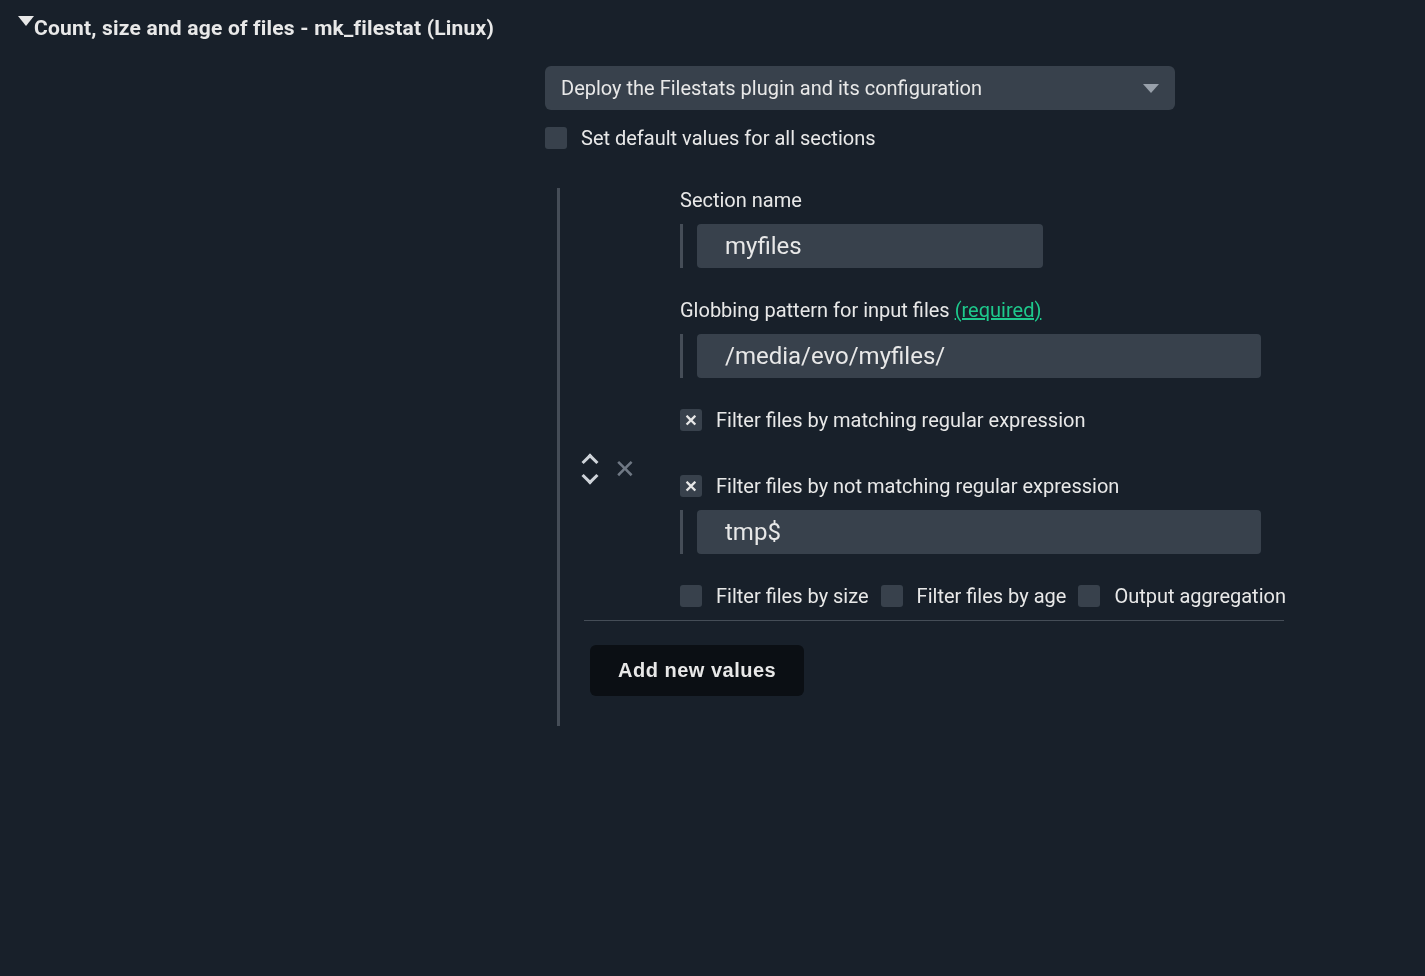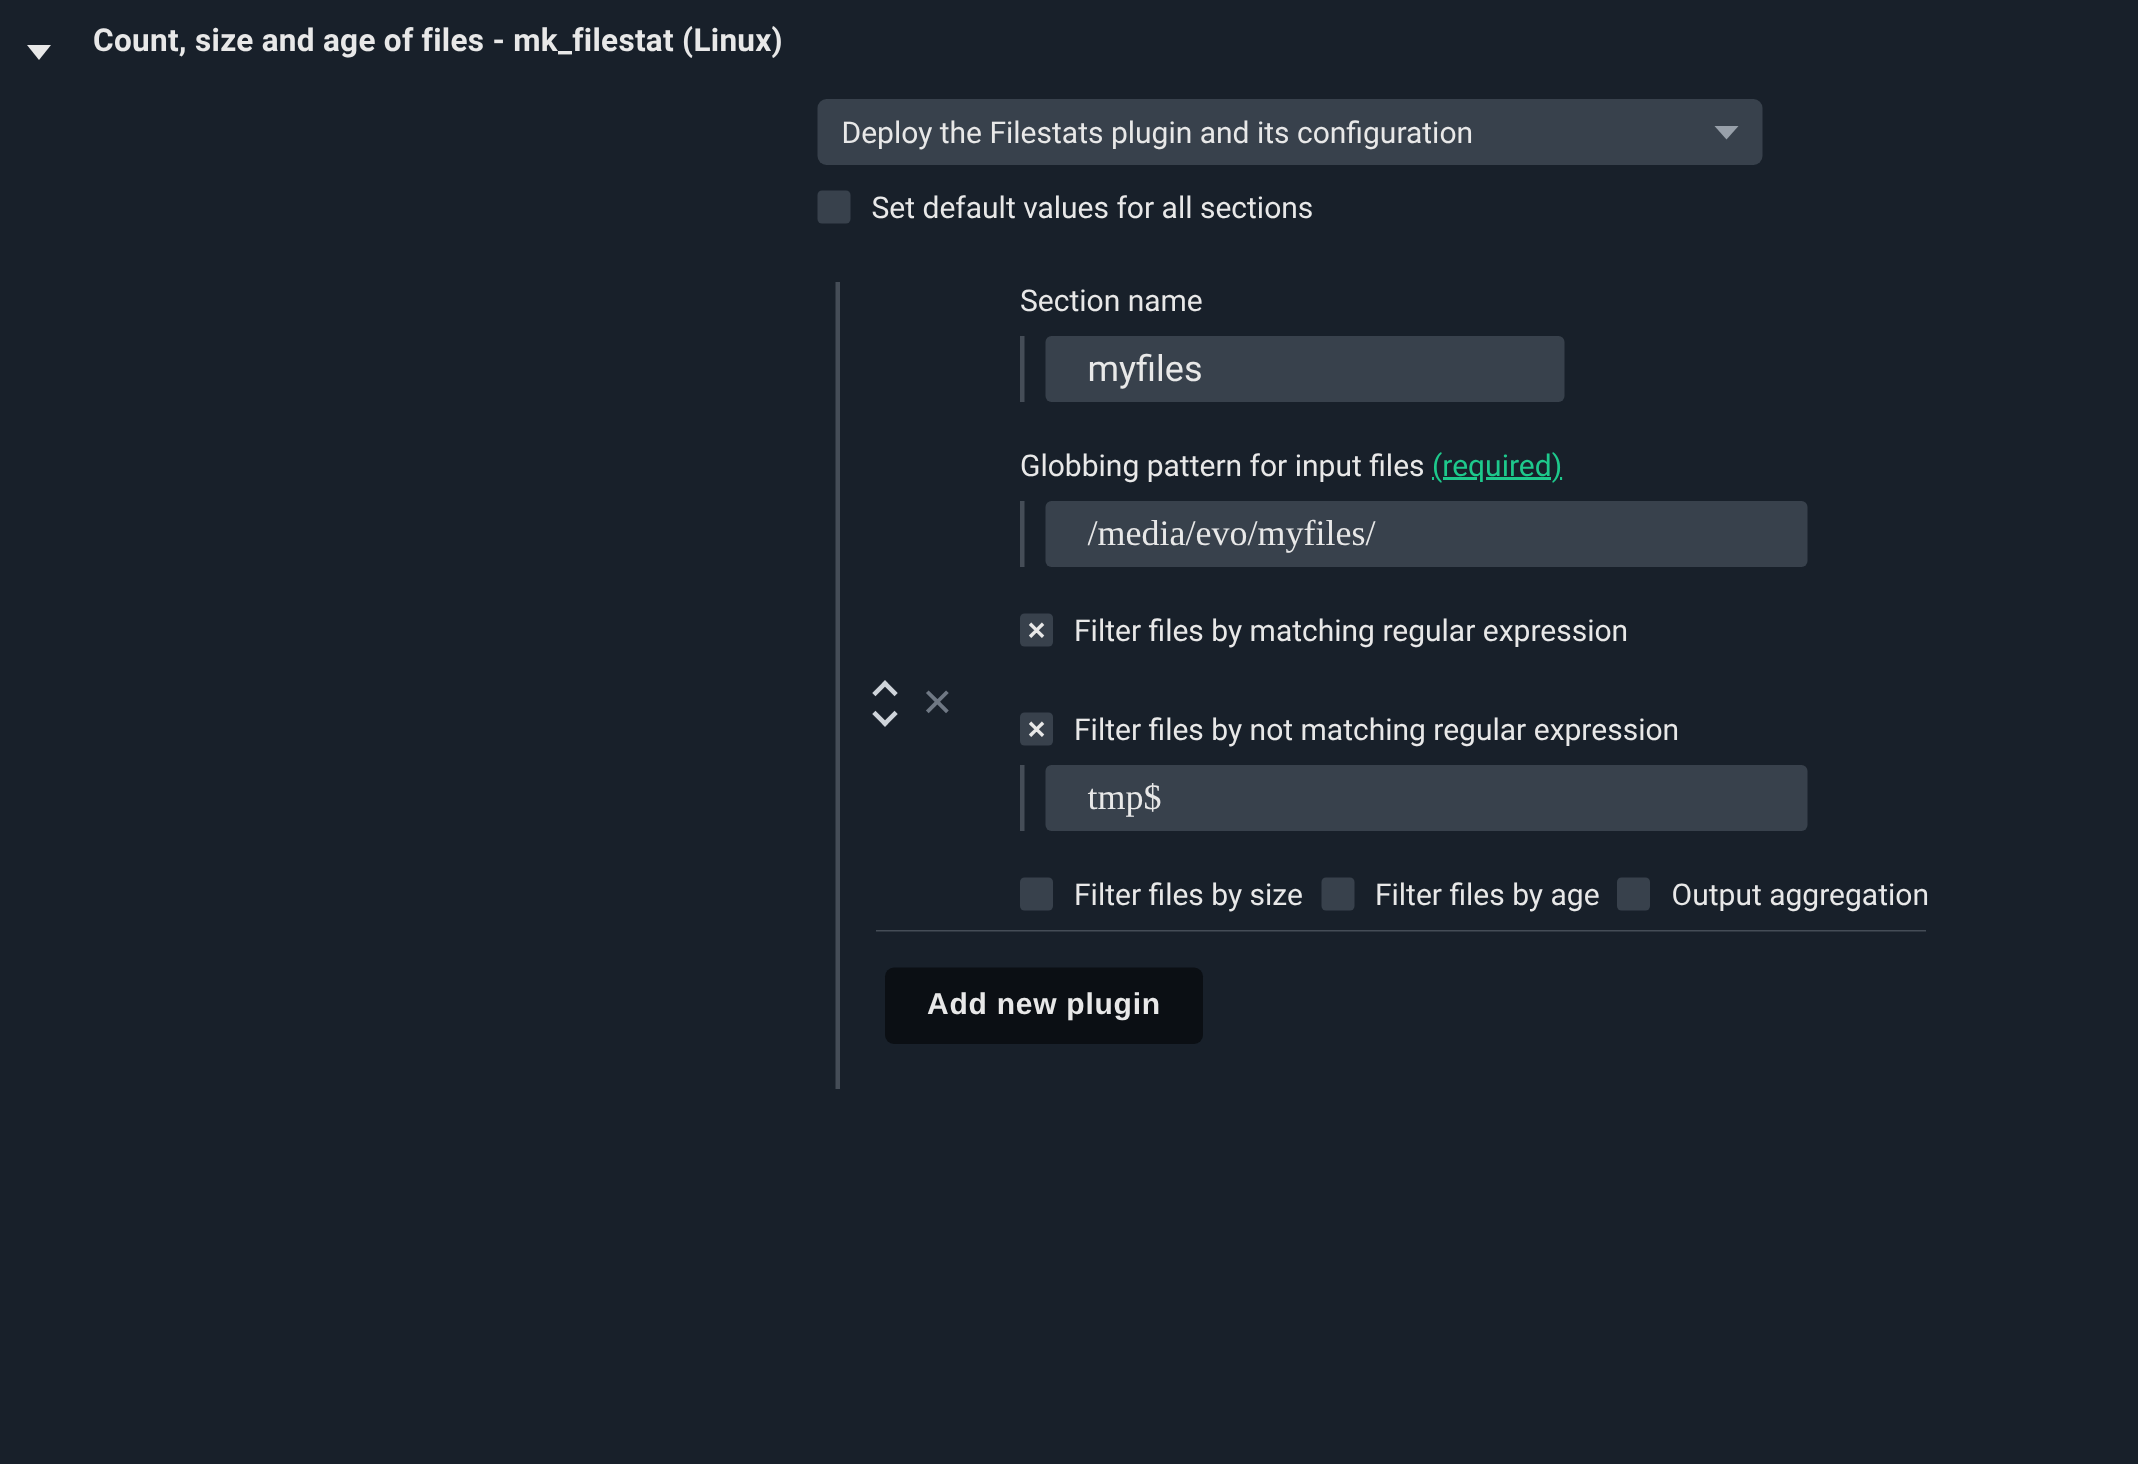--- a/index.html
+++ b/index.html
@@ -7,22 +7,22 @@
     background: #18202a;
     color: #e8e8e8;
     font-family: -apple-system, BlinkMacSystemFont, "Segoe UI", Roboto, "Helvetica Neue", Arial, sans-serif;
     font-size: 19px;
     width: 1425px;
     height: 976px;
     overflow: hidden;
   }
   .header {
     display: flex;
-    align-items: flex-end;
-    gap: 28px;
+    align-items: flex-start;
+    gap: 0;
     padding: 16px 18px 8px 18px;
   }
   .triangle-down {
     width: 0; height: 0;
     border-left: 8px solid transparent;
     border-right: 8px solid transparent;
     border-top: 10px solid #e8e8e8;
     cursor: pointer;
   }
   .header-title {
@@ -113,21 +113,21 @@
     border: none;
     border-radius: 4px;
     color: #e8e8e8;
     font-size: 24px;
     padding: 10px 28px;
     height: 44px;
     outline: none;
     font-family: inherit;
   }
   .text-input.narrow { width: 346px; }
-  .text-input.wide { width: 508px; font-family: Liberation Serif, serif; }
+  .text-input.wide { width: 564px; }
   .filter-group { margin-bottom: 30px; }
   .filter-header { display: flex; align-items: center; gap: 14px; margin-bottom: 12px; }
   .sub-checks { display: flex; flex-direction: row; gap: 12px; margin-top: 15px; }
   .divider { height: 1px; background: #454d57; width: 700px; margin-top: 12px; margin-bottom: 24px; margin-left: 0; }
   .add-btn {
     background: #0b0f14;
     color: #e8e8e8;
     font-weight: 700;
     font-size: 20px;
     padding: 14px 28px;
@@ -223,17 +223,17 @@
           <div class="checkrow" style="margin-top:0;">
             <div class="checkbox"></div>
             <span class="check-label">Output aggregation</span>
           </div>
         </div>
 
       </div>
 
       <div class="divider"></div>
 
-      <button class="add-btn">Add new plugin</button>
+      <button class="add-btn">Add new values</button>
 
     </div>
   </div>
 </div>
 
 </body></html>

